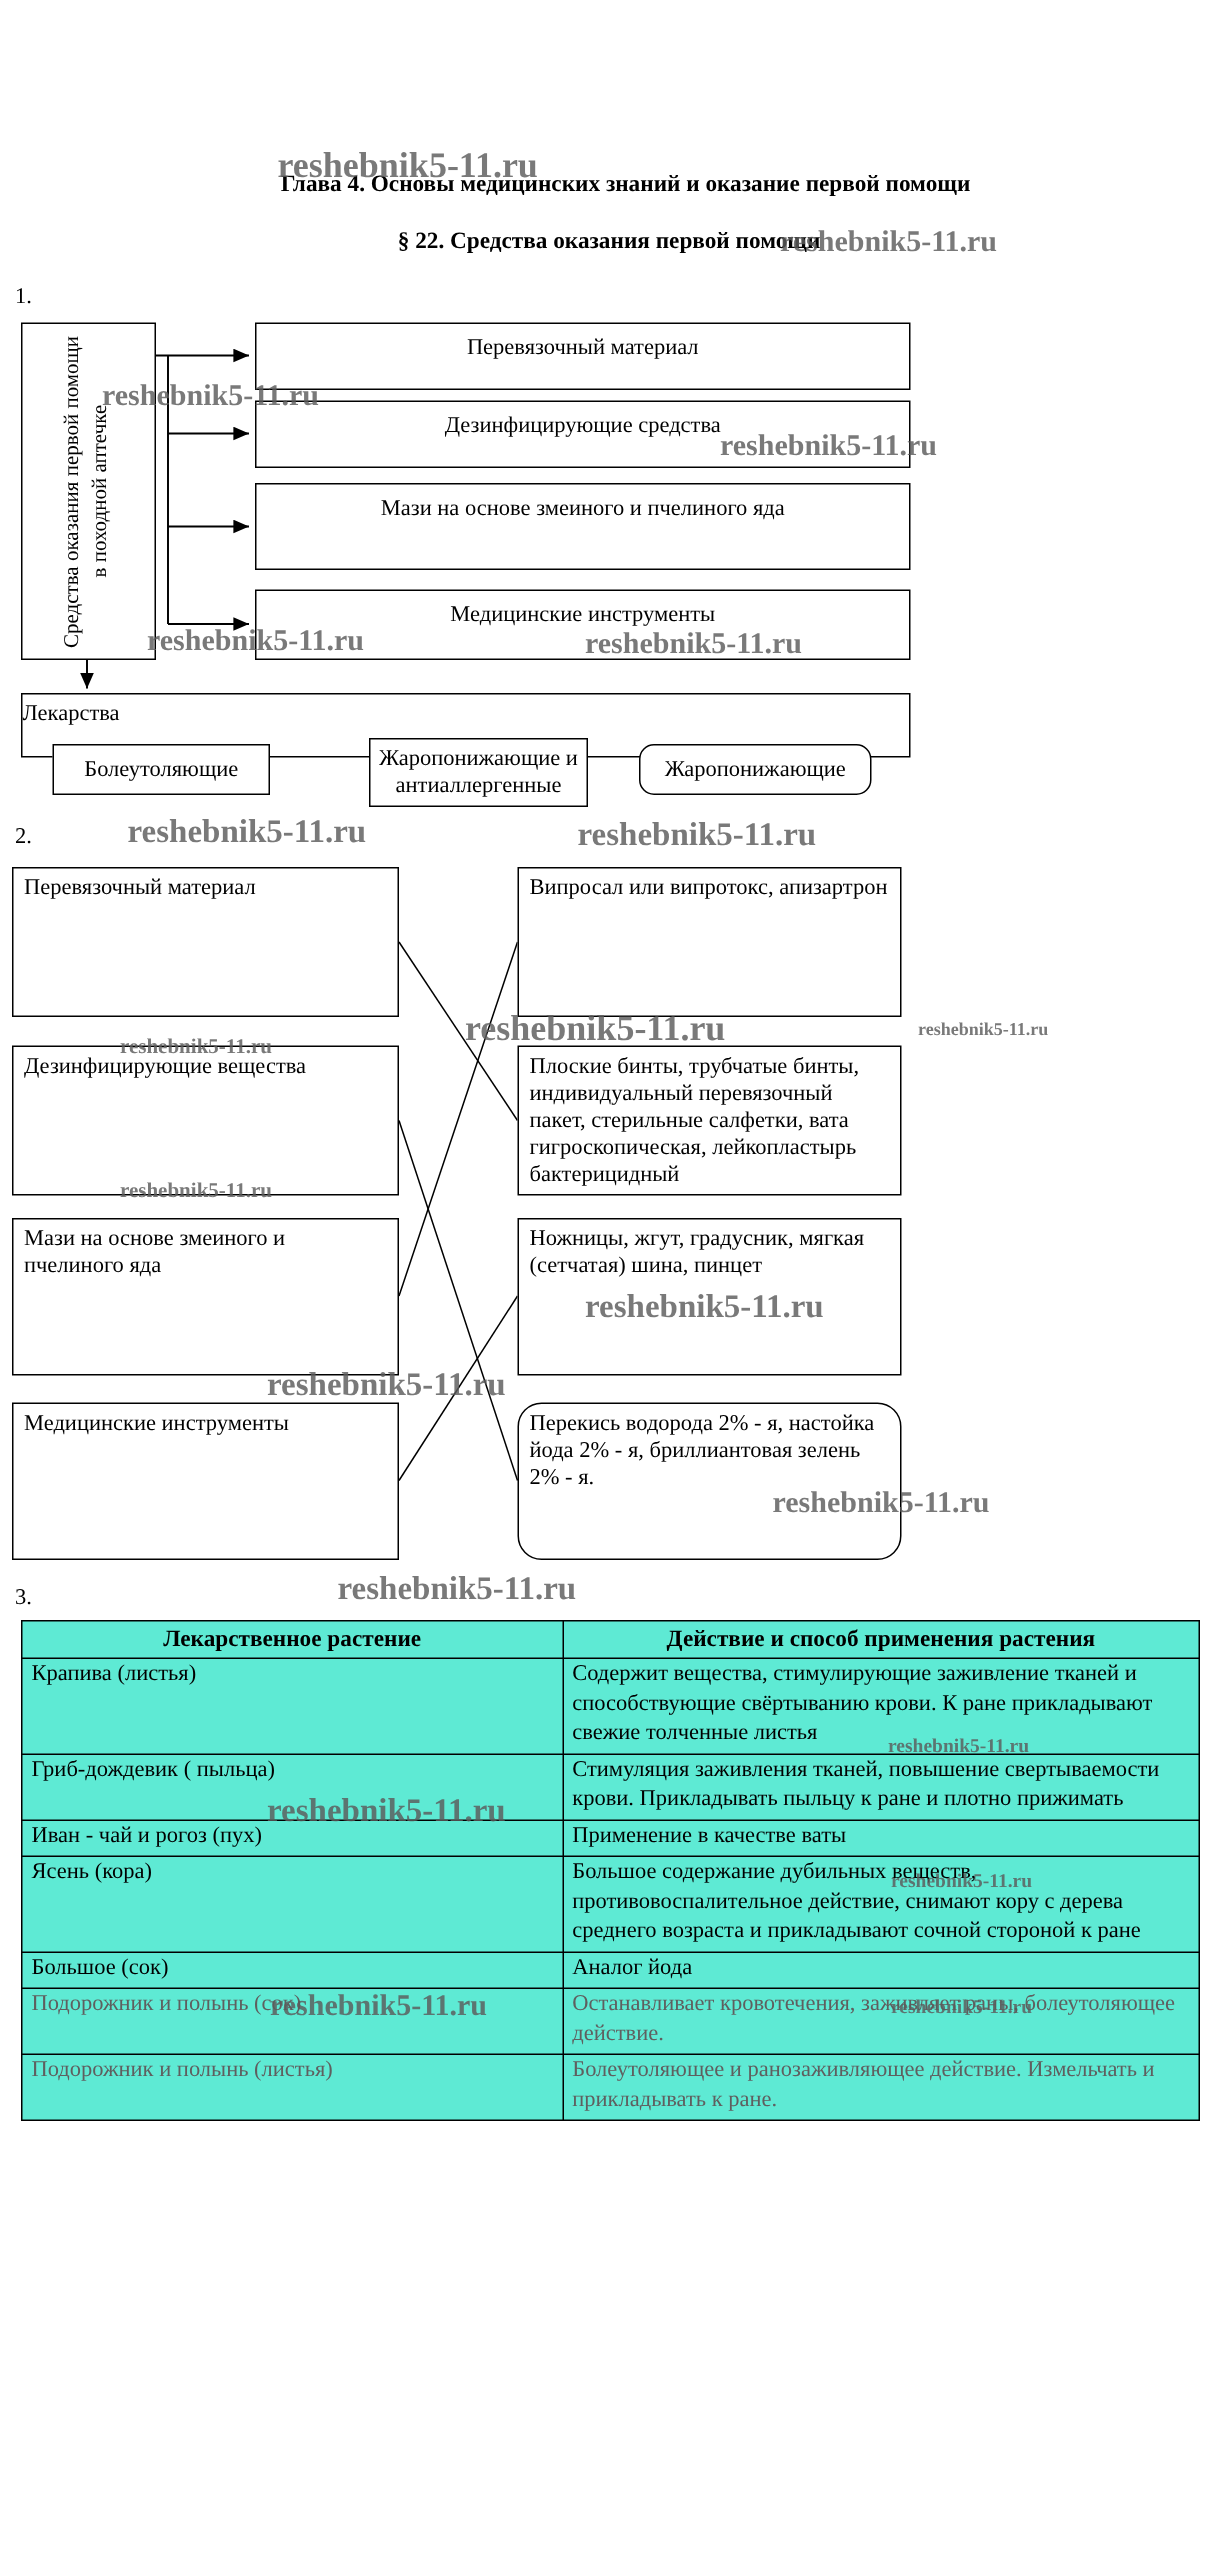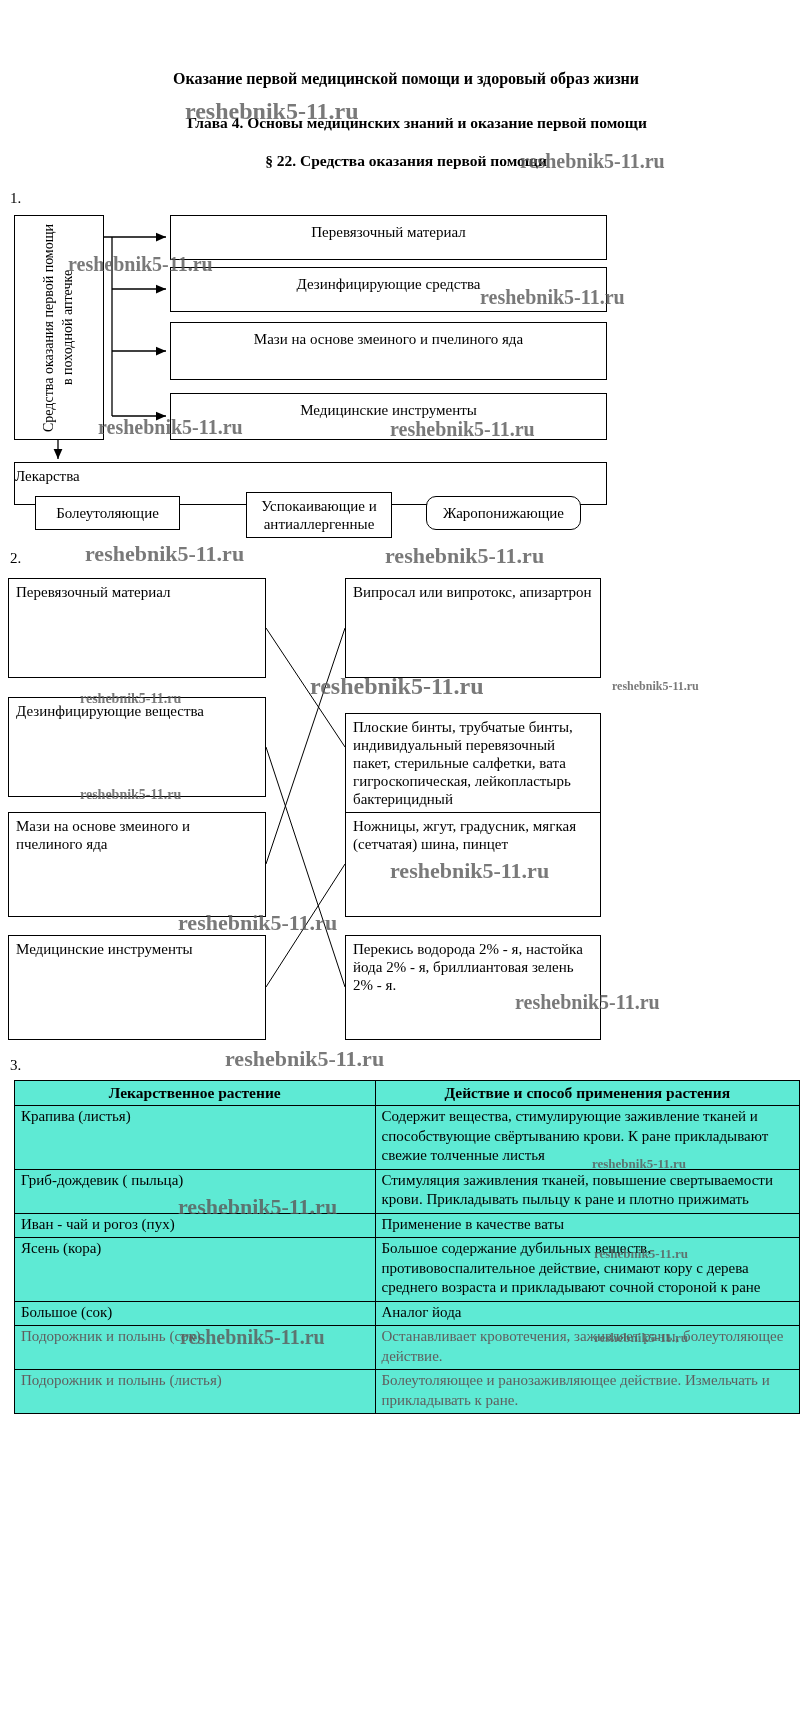--- a/index.html
+++ b/index.html
@@ -40,21 +40,20 @@
   table.answers th{font-weight:bold;text-align:center;font-size:15.5px;padding:2px 4px;}
   table.answers col.c1{width:361px;}
   table.answers col.c2{width:425px;}
   tr.faded td{color:#5f5f5f;}
 </style>
 </head>
 <body>
 
 <div class="page">
 
-  <div class="abs hdr center" style="top:70px;left:0;">Оказание первой медицинской помощи и здоровый образ жизни</div>
   <div class="abs hdr center" style="top:114px;left:11px;font-size:15.5px;">Глава 4. Основы медицинских знаний и оказание первой помощи</div>
   <div class="abs hdr center" style="top:152px;left:0;font-size:15.5px;">§ 22. Средства оказания первой помощи</div>
 
   <svg class="wires" width="812" height="1709">
     <defs>
       <marker id="arrow" markerWidth="9" markerHeight="8" refX="8" refY="3.5" orient="auto">
         <path d="M0,0 L8,3.5 L0,7 z" fill="#000"></path>
       </marker>
     </defs>
 
@@ -77,34 +76,34 @@
     <span class="vtext">Средства  оказания первой помощи в походной аптечке</span>
   </div>
 
   <div class="box branch-box" style="left:170px;top:215px;width:437px;height:45px;">Перевязочный материал</div>
   <div class="box branch-box" style="left:170px;top:267px;width:437px;height:45px;">Дезинфицирующие средства</div>
   <div class="box branch-box" style="left:170px;top:322px;width:437px;height:58px;">Мази на основе змеиного и пчелиного яда</div>
   <div class="box branch-box" style="left:170px;top:393px;width:437px;height:47px;">Медицинские инструменты</div>
 
   <div class="box med-box thin" style="left:14px;top:462px;width:593px;height:43px;">Лекарства</div>
   <div class="box sub-box thin" style="left:35px;top:496px;width:145px;height:34px;">Болеутоляющие</div>
-  <div class="box sub-box thin" style="left:246px;top:492px;width:146px;height:46px;">Успокаивающие и антиаллергенные</div>
+  <div class="box sub-box thin" style="left:246px;top:492px;width:146px;height:46px;">Жаропонижающие и антиаллергенные</div>
   <div class="box sub-box thin" style="left:426px;top:496px;width:155px;height:34px;border-radius:10px;">Жаропонижающие</div>
 
   <div class="abs sec-num" style="left:10px;top:550px;">2.</div>
 
   <div class="box match-box thin" style="left:8px;top:578px;width:258px;height:100px;">Перевязочный материал</div>
   <div class="box match-box thin" style="left:8px;top:697px;width:258px;height:100px;">Дезинфицирующие вещества</div>
   <div class="box match-box thin" style="left:8px;top:812px;width:258px;height:105px;">Мази на основе змеиного и пчелиного яда</div>
   <div class="box match-box thin" style="left:8px;top:935px;width:258px;height:105px;">Медицинские инструменты</div>
 
   <div class="box match-box thin" style="left:345px;top:578px;width:256px;height:100px;">Випросал или випротокс, апизартрон</div>
-  <div class="box match-box thin" style="left:345px;top:697px;width:256px;height:100px;margin-top:16px;">Плоские бинты, трубчатые бинты, индивидуальный перевязочный пакет, стерильные салфетки, вата гигроскопическая, лейкопластырь бактерицидный</div>
+  <div class="box match-box thin" style="left:345px;top:697px;width:256px;height:100px;">Плоские бинты, трубчатые бинты, индивидуальный перевязочный пакет, стерильные салфетки, вата гигроскопическая, лейкопластырь бактерицидный</div>
   <div class="box match-box thin" style="left:345px;top:812px;width:256px;height:105px;">Ножницы, жгут, градусник, мягкая (сетчатая) шина, пинцет</div>
-  <div class="box match-box thin" style="left:345px;top:935px;width:256px;height:105px;">Перекись водорода 2% - я, настойка йода 2% - я, бриллиантовая зелень 2% - я.</div>
+  <div class="box match-box thin" style="left:345px;top:935px;width:256px;height:105px;border-radius:16px;">Перекись водорода 2% - я, настойка йода 2% - я, бриллиантовая зелень 2% - я.</div>
 
   <div class="abs sec-num" style="left:10px;top:1057px;">3.</div>
 
   <table class="answers">
     <colgroup>
         <col class="c1">
         <col class="c2">
       </colgroup>
     <thead>
       <tr>

